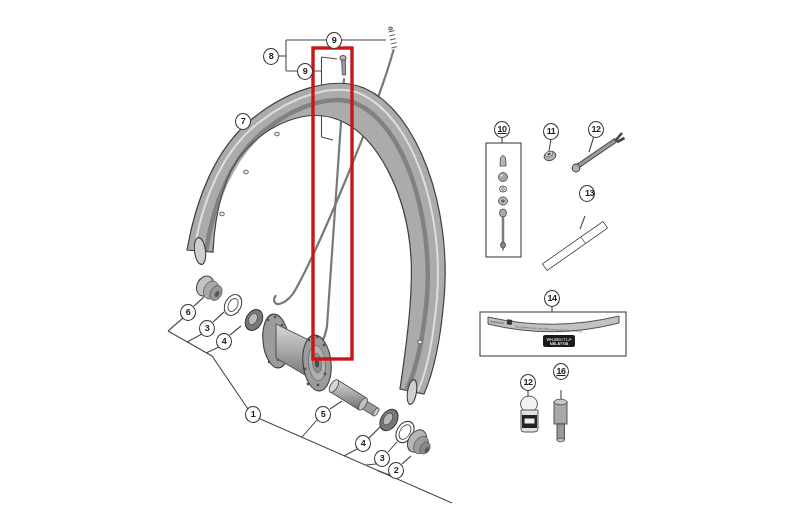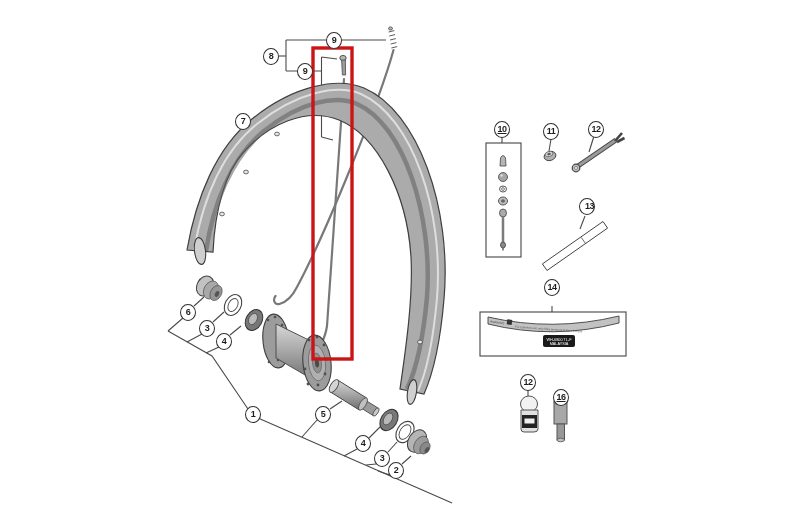--- a/index.html
+++ b/index.html
@@ -273,25 +273,25 @@
     </div>
     <div class="callout" style="left: 494px; top: 120.5px; text-decoration: underline;">
       <span>10</span>
     </div>
     <div class="callout" style="left: 543px; top: 122.5px;">
       <span>11</span>
     </div>
     <div class="callout" style="left: 588px; top: 120.5px; align-items: center;">
       <span>12</span>
     </div>
-    <div class="callout" style="left: 579px; top: 198px; justify-content: flex-end;">
+    <div class="callout" style="left: 579px; top: 185px; justify-content: flex-end;">
       <span>13</span>
     </div>
-    <div class="callout" style="left: 544px; top: 279px;">
+    <div class="callout" style="left: 544px; top: 290px;">
       <span>14</span>
     </div>
     <div class="callout" style="left: 520px; top: 373.5px;">
       <span>12</span>
     </div>
-    <div class="callout" style="left: 553px; top: 389px; text-decoration: underline;">
+    <div class="callout" style="left: 553px; top: 363px; text-decoration: underline;">
       <span>16</span>
     </div>
   </div>
 
 </body></html>

